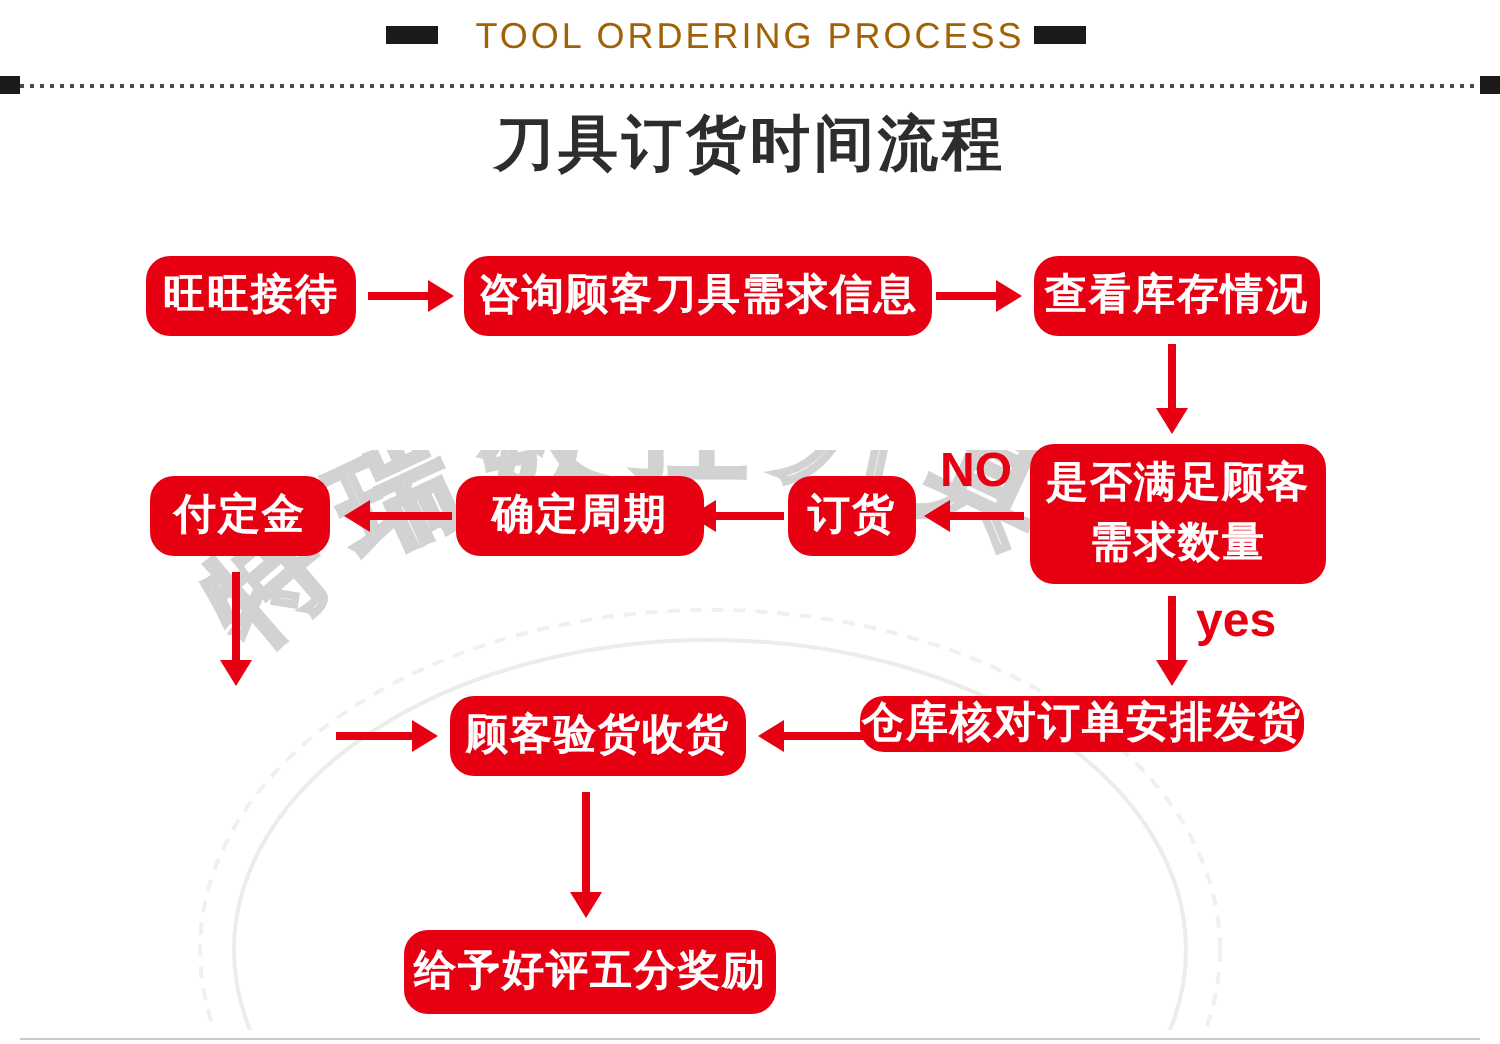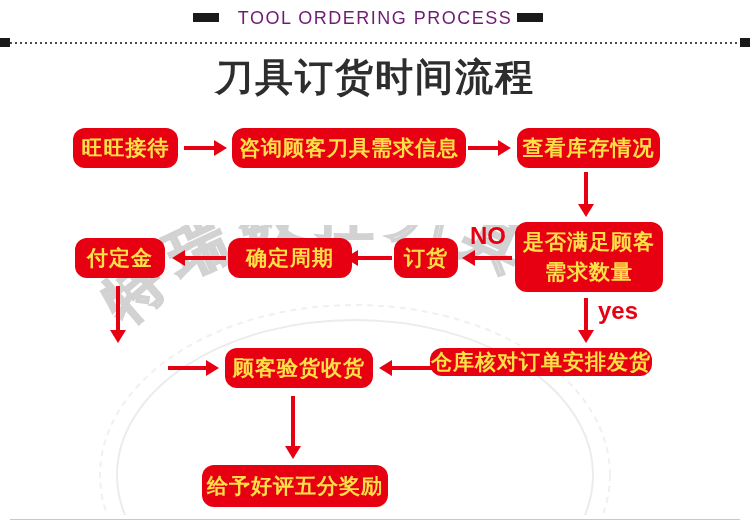--- a/index.html
+++ b/index.html
@@ -12,50 +12,50 @@
     width:750px;height:522px;
     background:#fff;
     overflow:hidden;
     font-family:"Liberation Sans","DejaVu Sans",sans-serif;
   }
   
   .hdr-title{
     position:absolute;left:0;top:8px;width:750px;
     text-align:center;
     font-size:18px;letter-spacing:1.5px;
-    color:#701a75;font-weight:500;
+    color:#a16207;font-weight:500;
   }
   .hdr-bar{
     position:absolute;top:13px;height:9px;width:26px;background:#1a1a1a;
   }
   .hdr-bar.l{left:193px;}
   .hdr-bar.r{left:517px;}
   .divider{
     position:absolute;left:0;top:42px;width:750px;height:2px;
     background-image:repeating-linear-gradient(90deg,#4a4a4a 0 2px,transparent 2px 5px);
   }
   .divider-cap{
     position:absolute;top:38px;width:10px;height:9px;background:#1a1a1a;
   }
   .divider-cap.l{left:0;}
   .divider-cap.r{left:740px;}
   .page-title{
     position:absolute;left:0;top:52px;width:750px;
     text-align:center;
-    font-size:38px;font-weight:bold;color:var(--ink);
+    font-size:30px;font-weight:bold;color:var(--ink);
     letter-spacing:2px;
   }
   
   .wm{position:absolute;left:55px;top:225px;z-index:0;}
   
   .node{
     position:absolute;z-index:2;
     background:var(--red);
     border-radius:12px;
-    color:#fde047;font-weight:bold;font-size:21px;
+    color:#ffffff;font-weight:bold;font-size:21px;
     display:flex;flex-direction:column;align-items:center;justify-content:center;
     line-height:1.45;letter-spacing:1px;
     text-align:center;
   }
   
   .cond-label{
     position:absolute;z-index:2;
     color:var(--red);font-weight:bold;font-size:24px;
   }
   

